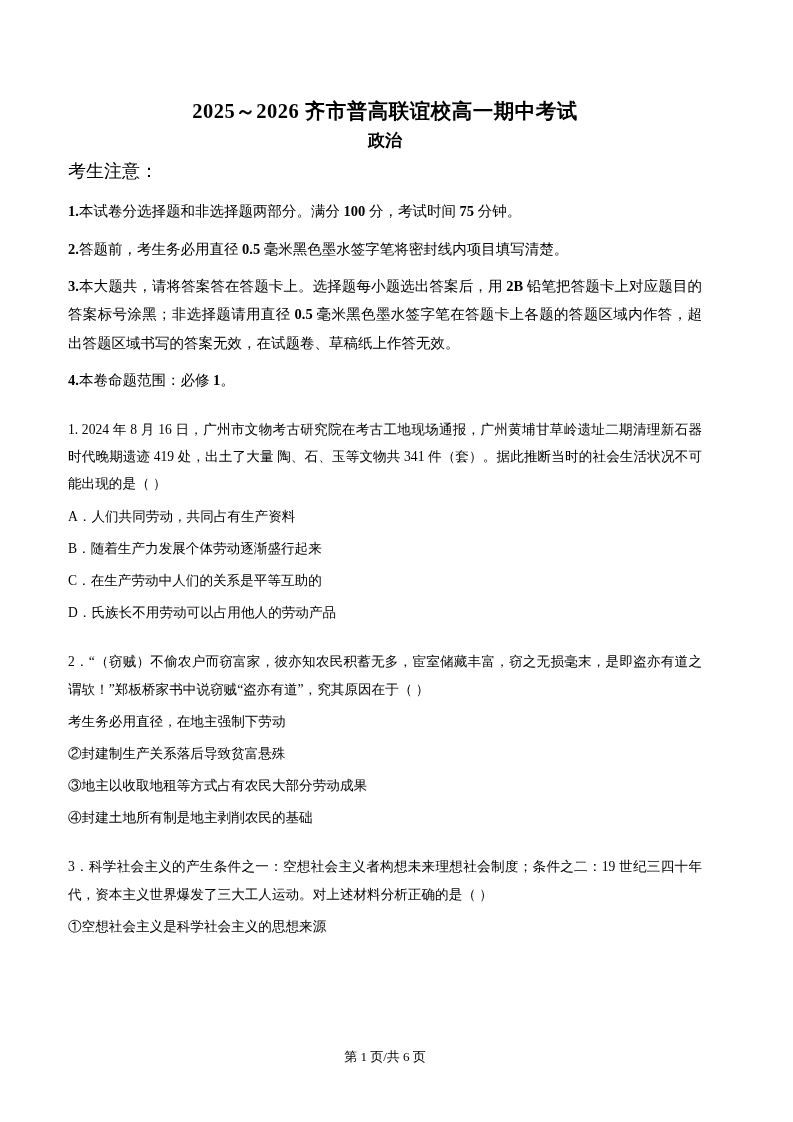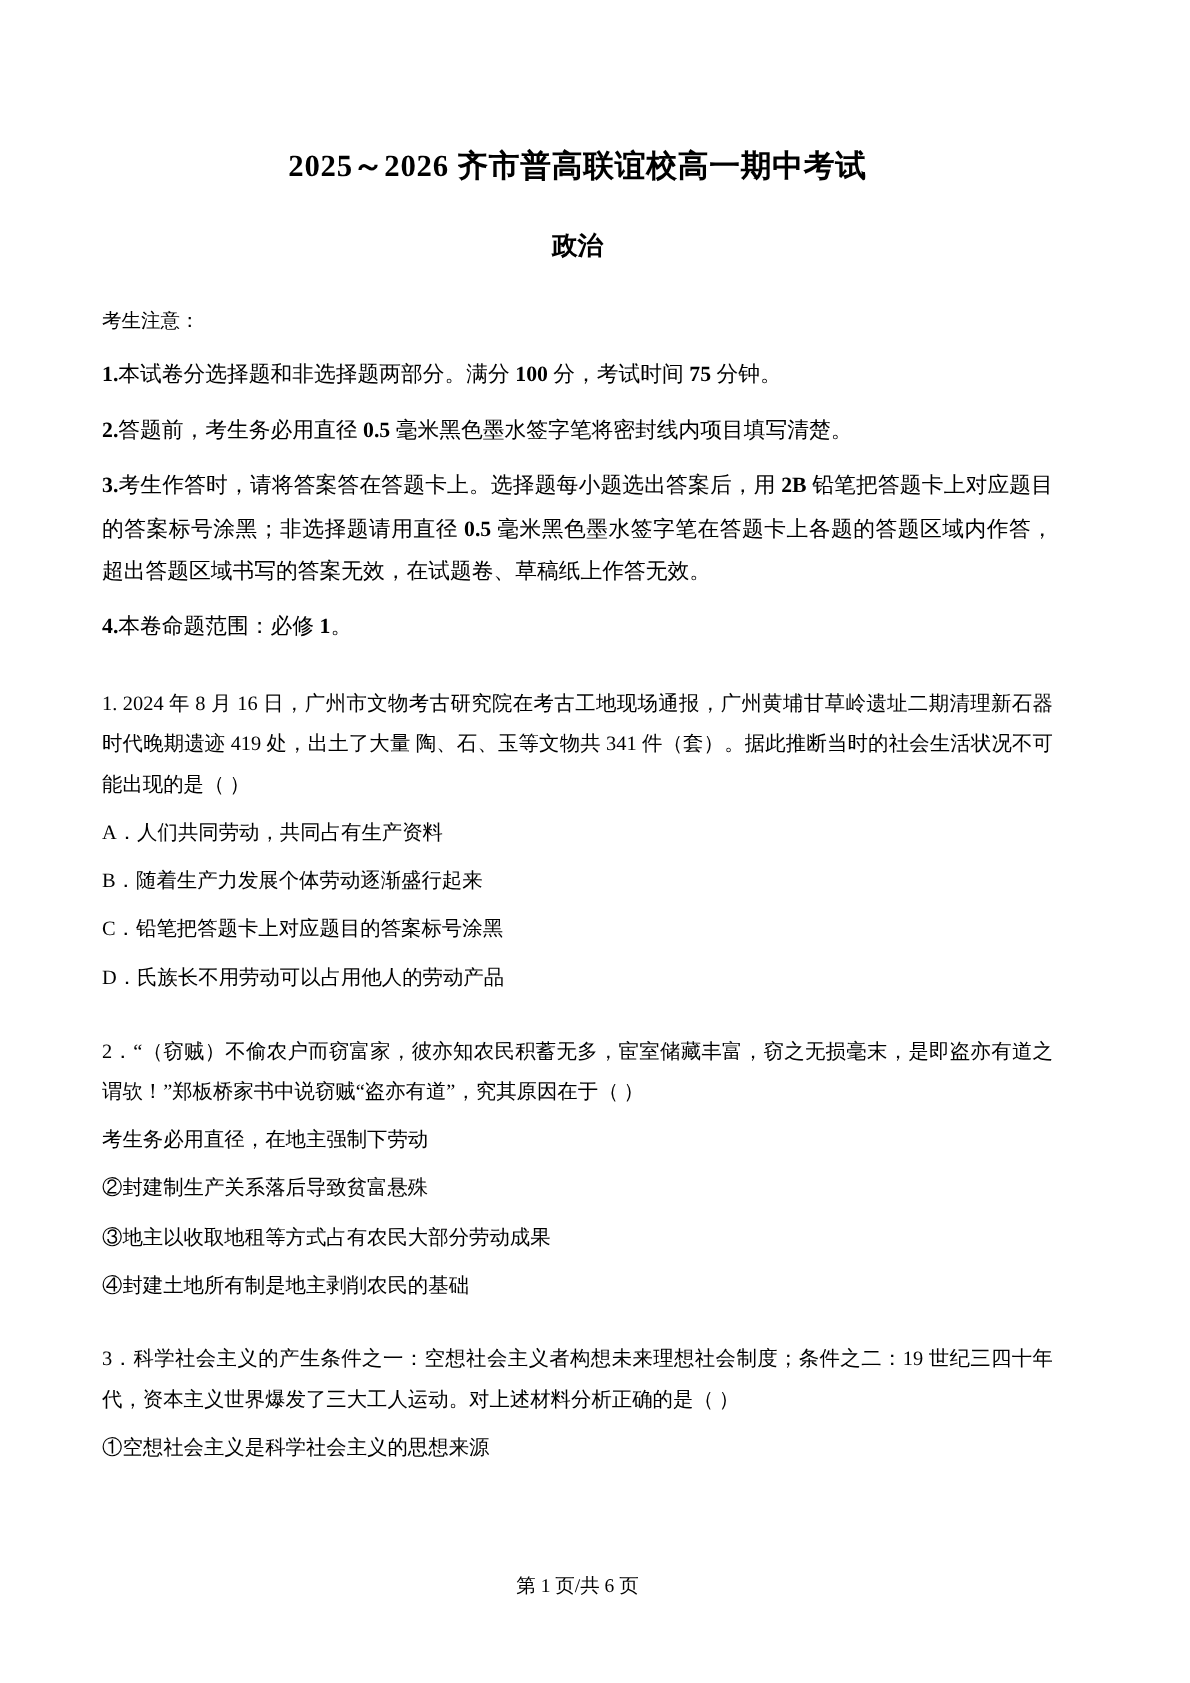--- a/index.html
+++ b/index.html
@@ -27,26 +27,26 @@
   }
   .doc-title {
     font-size: 20.5px;
     font-weight: bold;
     letter-spacing: 0.5px;
     line-height: 1.5;
   }
   .doc-subtitle {
     font-size: 17px;
     font-weight: bold;
-    margin-top: 24px;
+    margin-top: 2px;
     line-height: 1.5;
+    font-family: Liberation Mono, monospace;
   }
   .notice-head {
-    margin-top: 26px;
-    font-size: 13px;
+    font-size: 18px;
     line-height: 1.9;
   }
   p.para {
     font-size: 14.5px;
     line-height: 1.95;
     margin: 9px 0 0 0;
     text-align: justify;
   }
   .b { font-weight: bold; }
   .section-head {
@@ -97,28 +97,28 @@
 
   <div class="title-block">
     <div class="doc-title">2025～2026 齐市普高联谊校高一期中考试</div>
     <div class="doc-subtitle">政治</div>
   </div>
 
   <div class="notice-head">考生注意：</div>
 
   <p class="para"><span class="b">1.</span><span>本试卷分选择题和非选择题两部分。满分 </span><span class="b">100</span><span> 分，考试时间 </span><span class="b">75</span><span> 分钟。</span></p>
   <p class="para"><span class="b">2.</span><span>答题前，考生务必用直径 </span><span class="b">0.5</span><span> 毫米黑色墨水签字笔将密封线内项目填写清楚。</span></p>
-  <p class="para"><span class="b">3.</span><span>考生作答时，请将答案答在答题卡上。选择题每小题选出答案后，用 </span><span class="b">2B</span><span> 铅笔把答题卡上对应题目的答案标号涂黑；非选择题请用直径 </span><span class="b">0.5</span><span> 毫米黑色墨水签字笔在答题卡上各题的答题区域内作答，超出答题区域书写的答案无效，在试题卷、草稿纸上作答无效。</span></p>
+  <p class="para"><span class="b">3.</span><span>本大题共，请将答案答在答题卡上。选择题每小题选出答案后，用 </span><span class="b">2B</span><span> 铅笔把答题卡上对应题目的答案标号涂黑；非选择题请用直径 </span><span class="b">0.5</span><span> 毫米黑色墨水签字笔在答题卡上各题的答题区域内作答，超出答题区域书写的答案无效，在试题卷、草稿纸上作答无效。</span></p>
   <p class="para"><span class="b">4.</span><span>本卷命题范围：必修 </span><span class="b">1</span><span>。</span></p>
 
 
   <div class="q-stem">1. 2024 年 8 月 16 日，广州市文物考古研究院在考古工地现场通报，广州黄埔甘草岭遗址二期清理新石器时代晚期遗迹 419 处，出土了大量    陶、石、玉等文物共 341 件（套）。据此推断当时的社会生活状况不可能出现的是（     ）</div>
   <div class="q-opt">A．人们共同劳动，共同占有生产资料</div>
   <div class="q-opt">B．随着生产力发展个体劳动逐渐盛行起来</div>
-  <div class="q-opt">C．铅笔把答题卡上对应题目的答案标号涂黑</div>
+  <div class="q-opt">C．在生产劳动中人们的关系是平等互助的</div>
   <div class="q-opt">D．氏族长不用劳动可以占用他人的劳动产品</div>
 
   <div class="q-stem">2．“（窃贼）不偷农户而窃富家，彼亦知农民积蓄无多，宦室储藏丰富，窃之无损毫末，是即盗亦有道之谓欤！”郑板桥家书中说窃贼“盗亦有道”，究其原因在于（     ）</div>
   <div class="q-opt">考生务必用直径，在地主强制下劳动</div>
   <div class="q-opt">②封建制生产关系落后导致贫富悬殊</div>
   <div class="q-opt">③地主以收取地租等方式占有农民大部分劳动成果</div>
   <div class="q-opt">④封建土地所有制是地主剥削农民的基础</div>
 
 
   <div class="q-stem">3．科学社会主义的产生条件之一：空想社会主义者构想未来理想社会制度；条件之二：19 世纪三四十年代，资本主义世界爆发了三大工人运动。对上述材料分析正确的是（     ）</div>

